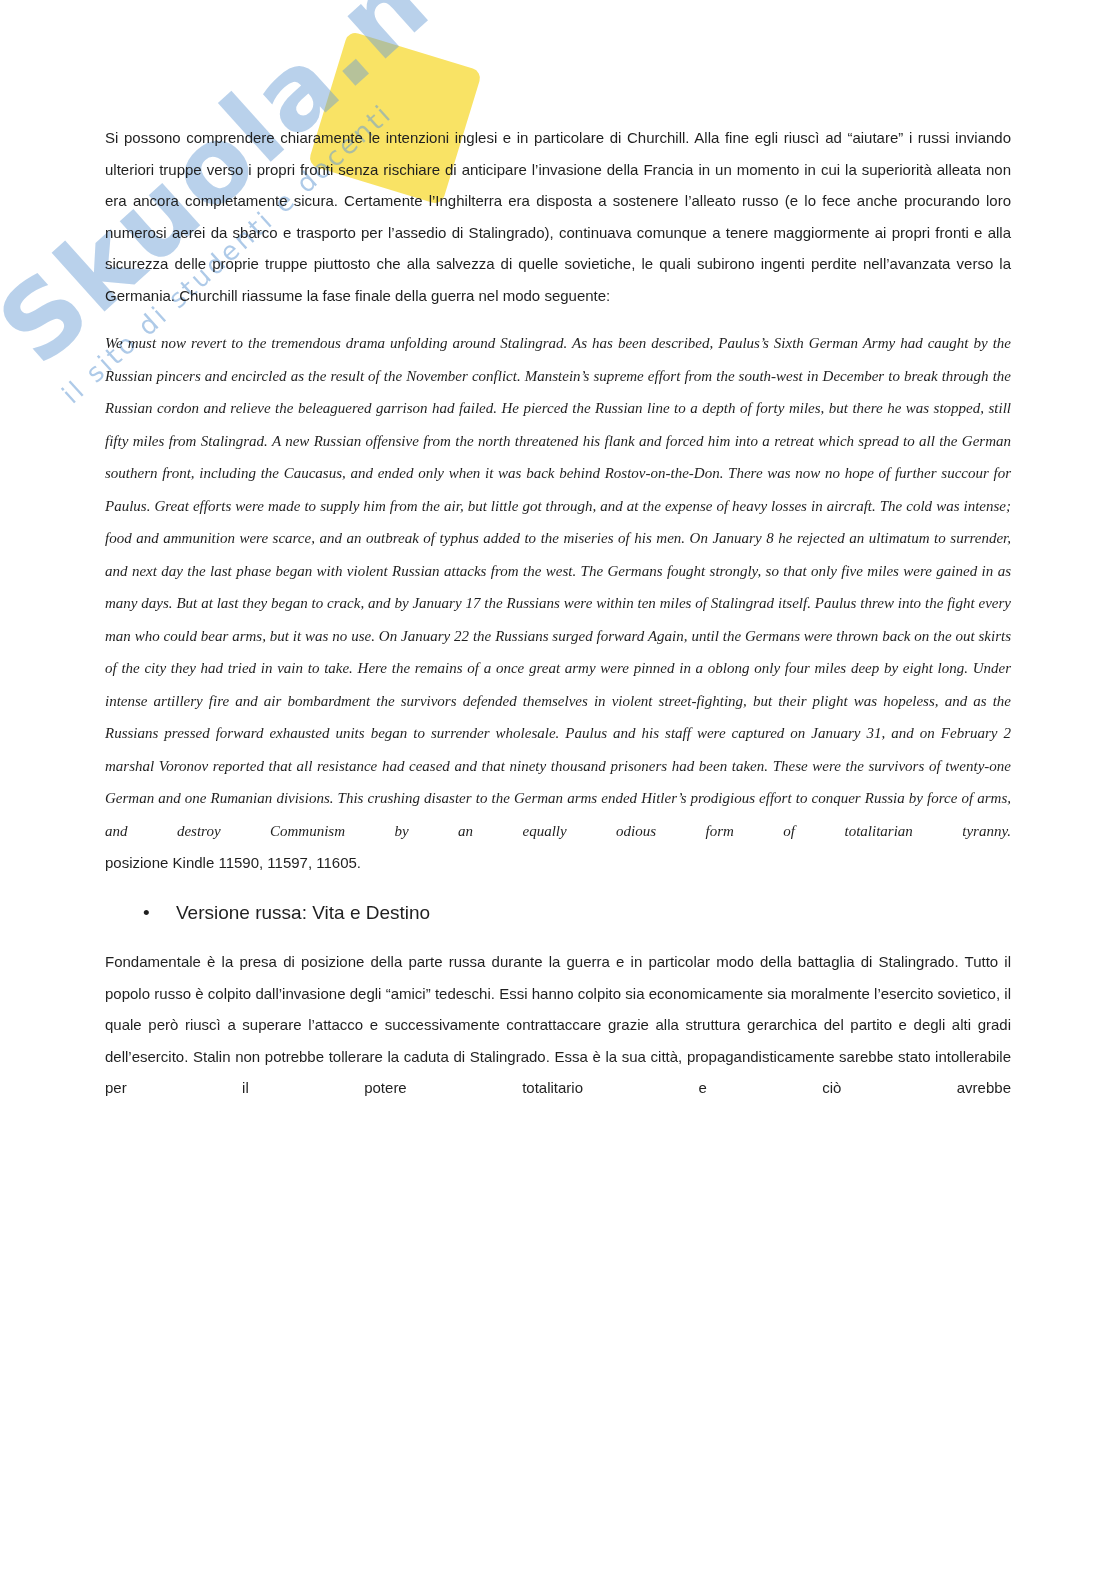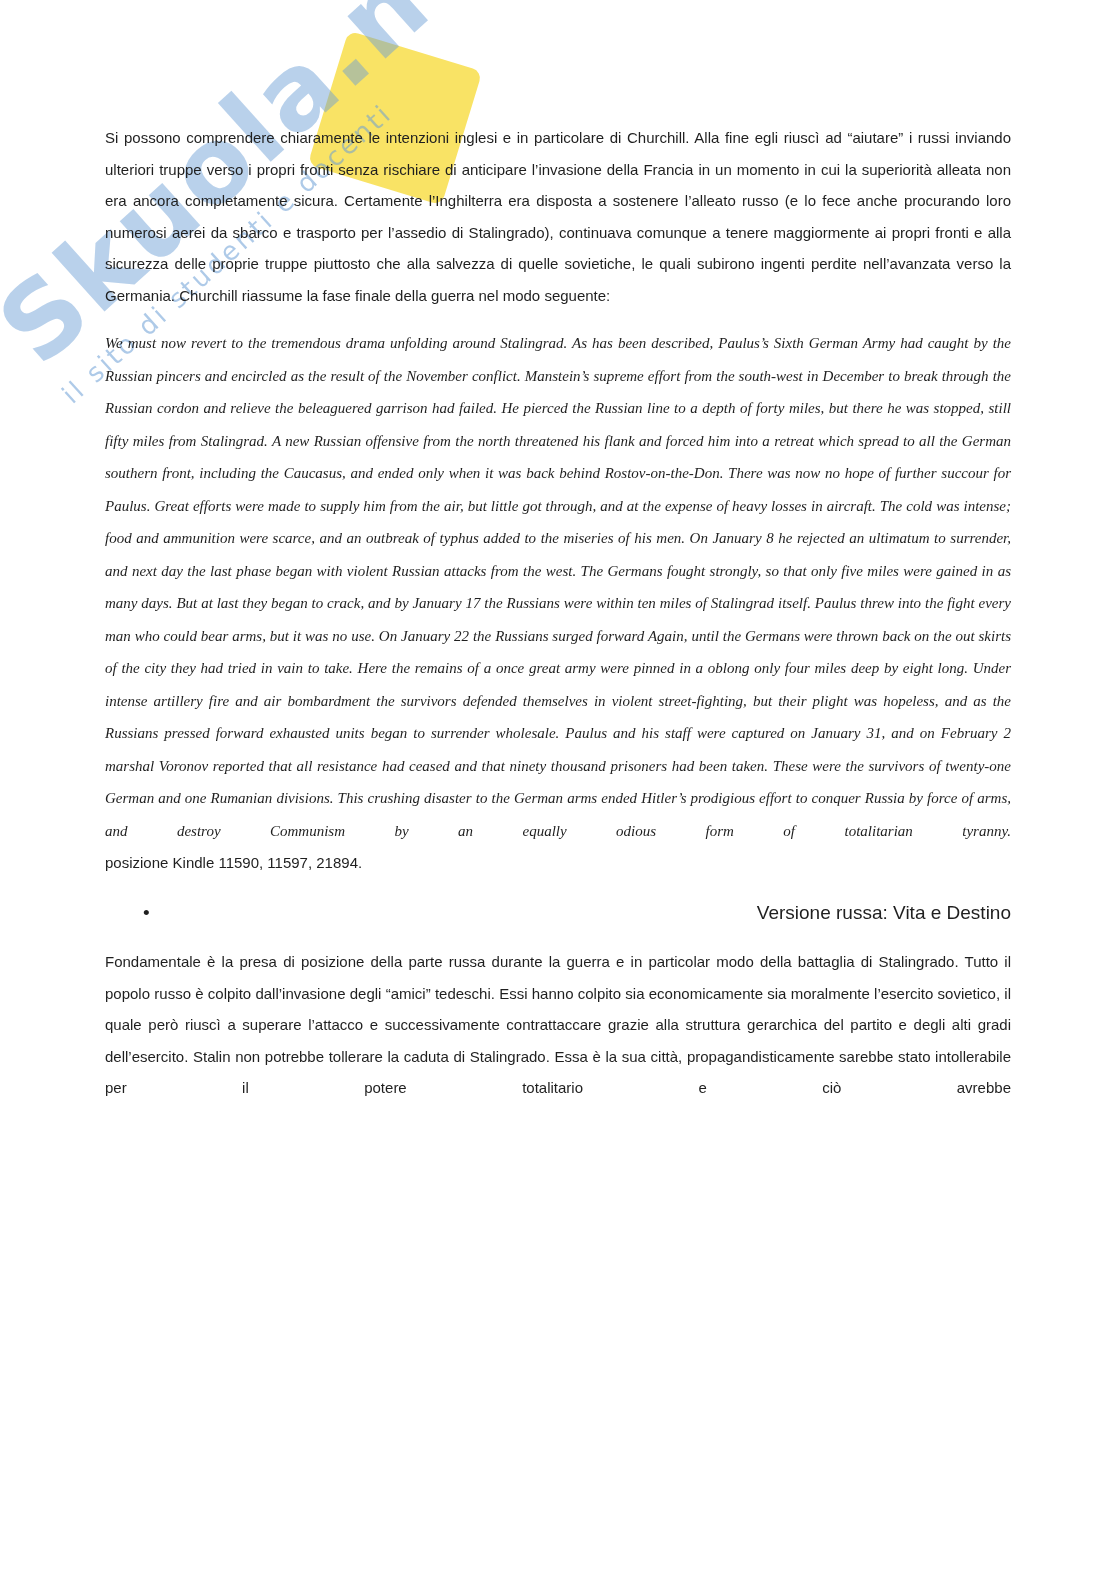--- a/index.html
+++ b/index.html
@@ -82,21 +82,20 @@
   }
   .para.kindle {
     text-align: left;
     text-align-last: left;
     margin: 0 0 17px 0;
   }
   ul.bullets {
     list-style: none;
     margin: 18px 0 18px 0;
     padding: 0;
-    text-align: right;
   }
   ul.bullets li {
     position: relative;
     padding-left: 71px;
     font-size: 19px;
     line-height: 31.5px;
   }
   ul.bullets li::before {
     content: "\2022";
     position: absolute;
@@ -116,21 +115,21 @@
       <div class="wm-tagline">il sito di studenti e docenti</div>
     </div>
   </div>
 
   <div class="content">
 
     <p class="para">Si possono comprendere chiaramente le intenzioni inglesi e in particolare di Churchill. Alla fine egli riuscì ad “aiutare” i russi inviando ulteriori truppe verso i propri fronti senza rischiare di anticipare l’invasione della Francia in un momento in cui la superiorità alleata non era ancora completamente sicura. Certamente l’Inghilterra era disposta a sostenere l’alleato russo (e lo fece anche procurando loro numerosi aerei da sbarco e trasporto per l’assedio di Stalingrado), continuava comunque a tenere maggiormente ai propri fronti e alla sicurezza delle proprie truppe piuttosto che alla salvezza di quelle sovietiche, le quali subirono ingenti perdite nell’avanzata verso la Germania. Churchill riassume la fase finale della guerra nel modo seguente:</p>
 
     <p class="para quote justify-last"><em>We must now revert to the tremendous drama unfolding around Stalingrad. As has been described, Paulus’s Sixth German Army had caught by the Russian pincers and encircled as the result of the November conflict. Manstein’s supreme effort from the south-west in December to break through the Russian cordon and relieve the beleaguered garrison had failed. He pierced the Russian line to a depth of forty miles, but there he was stopped, still fifty miles from Stalingrad. A new Russian offensive from the north threatened his flank and forced him into a retreat which spread to all the German southern front, including the Caucasus, and ended only when it was back behind Rostov-on-the-Don. There was now no hope of further succour for Paulus. Great efforts were made to supply him from the air, but little got through, and at the expense of heavy losses in aircraft. The cold was intense; food and ammunition were scarce, and an outbreak of typhus added to the miseries of his men. On January 8 he rejected an ultimatum to surrender, and next day the last phase began with violent Russian attacks from the west. The Germans fought strongly, so that only five miles were gained in as many days. But at last they began to crack, and by January 17 the Russians were within ten miles of Stalingrad itself. Paulus threw into the fight every man who could bear arms, but it was no use. On January 22 the Russians surged forward Again, until the Germans were thrown back on the out skirts of the city they had tried in vain to take. Here the remains of a once great army were pinned in a oblong only four miles deep by eight long. Under intense artillery fire and air bombardment the survivors defended themselves in violent street-fighting, but their plight was hopeless, and as the Russians pressed forward exhausted units began to surrender wholesale. Paulus and his staff were captured on January 31, and on February 2 marshal Voronov reported that all resistance had ceased and that ninety thousand prisoners had been taken. These were the survivors of twenty-one German and one Rumanian divisions. This crushing disaster to the German arms ended Hitler’s prodigious effort to conquer Russia by force of arms, and destroy Communism by an equally odious form of totalitarian tyranny.</em></p>
 
-    <p class="para kindle">posizione Kindle 11590, 11597, 21894.</p>
+    <p class="para kindle">posizione Kindle 11590, 11597, 11605.</p>
 
     <ul class="bullets">
       <li>Versione russa: Vita e Destino</li>
     </ul>
 
     <p class="para justify-last">Fondamentale è la presa di posizione della parte russa durante la guerra e in particolar modo della battaglia di Stalingrado. Tutto il popolo russo è colpito dall’invasione degli “amici” tedeschi. Essi hanno colpito sia economicamente sia moralmente l’esercito sovietico, il quale però riuscì a superare l’attacco e successivamente contrattaccare grazie alla struttura gerarchica del partito e degli alti gradi dell’esercito. Stalin non potrebbe tollerare la caduta di Stalingrado. Essa è la sua città, propagandisticamente sarebbe stato intollerabile per il potere totalitario e ciò avrebbe</p>
 
   </div>
 </div>
 

